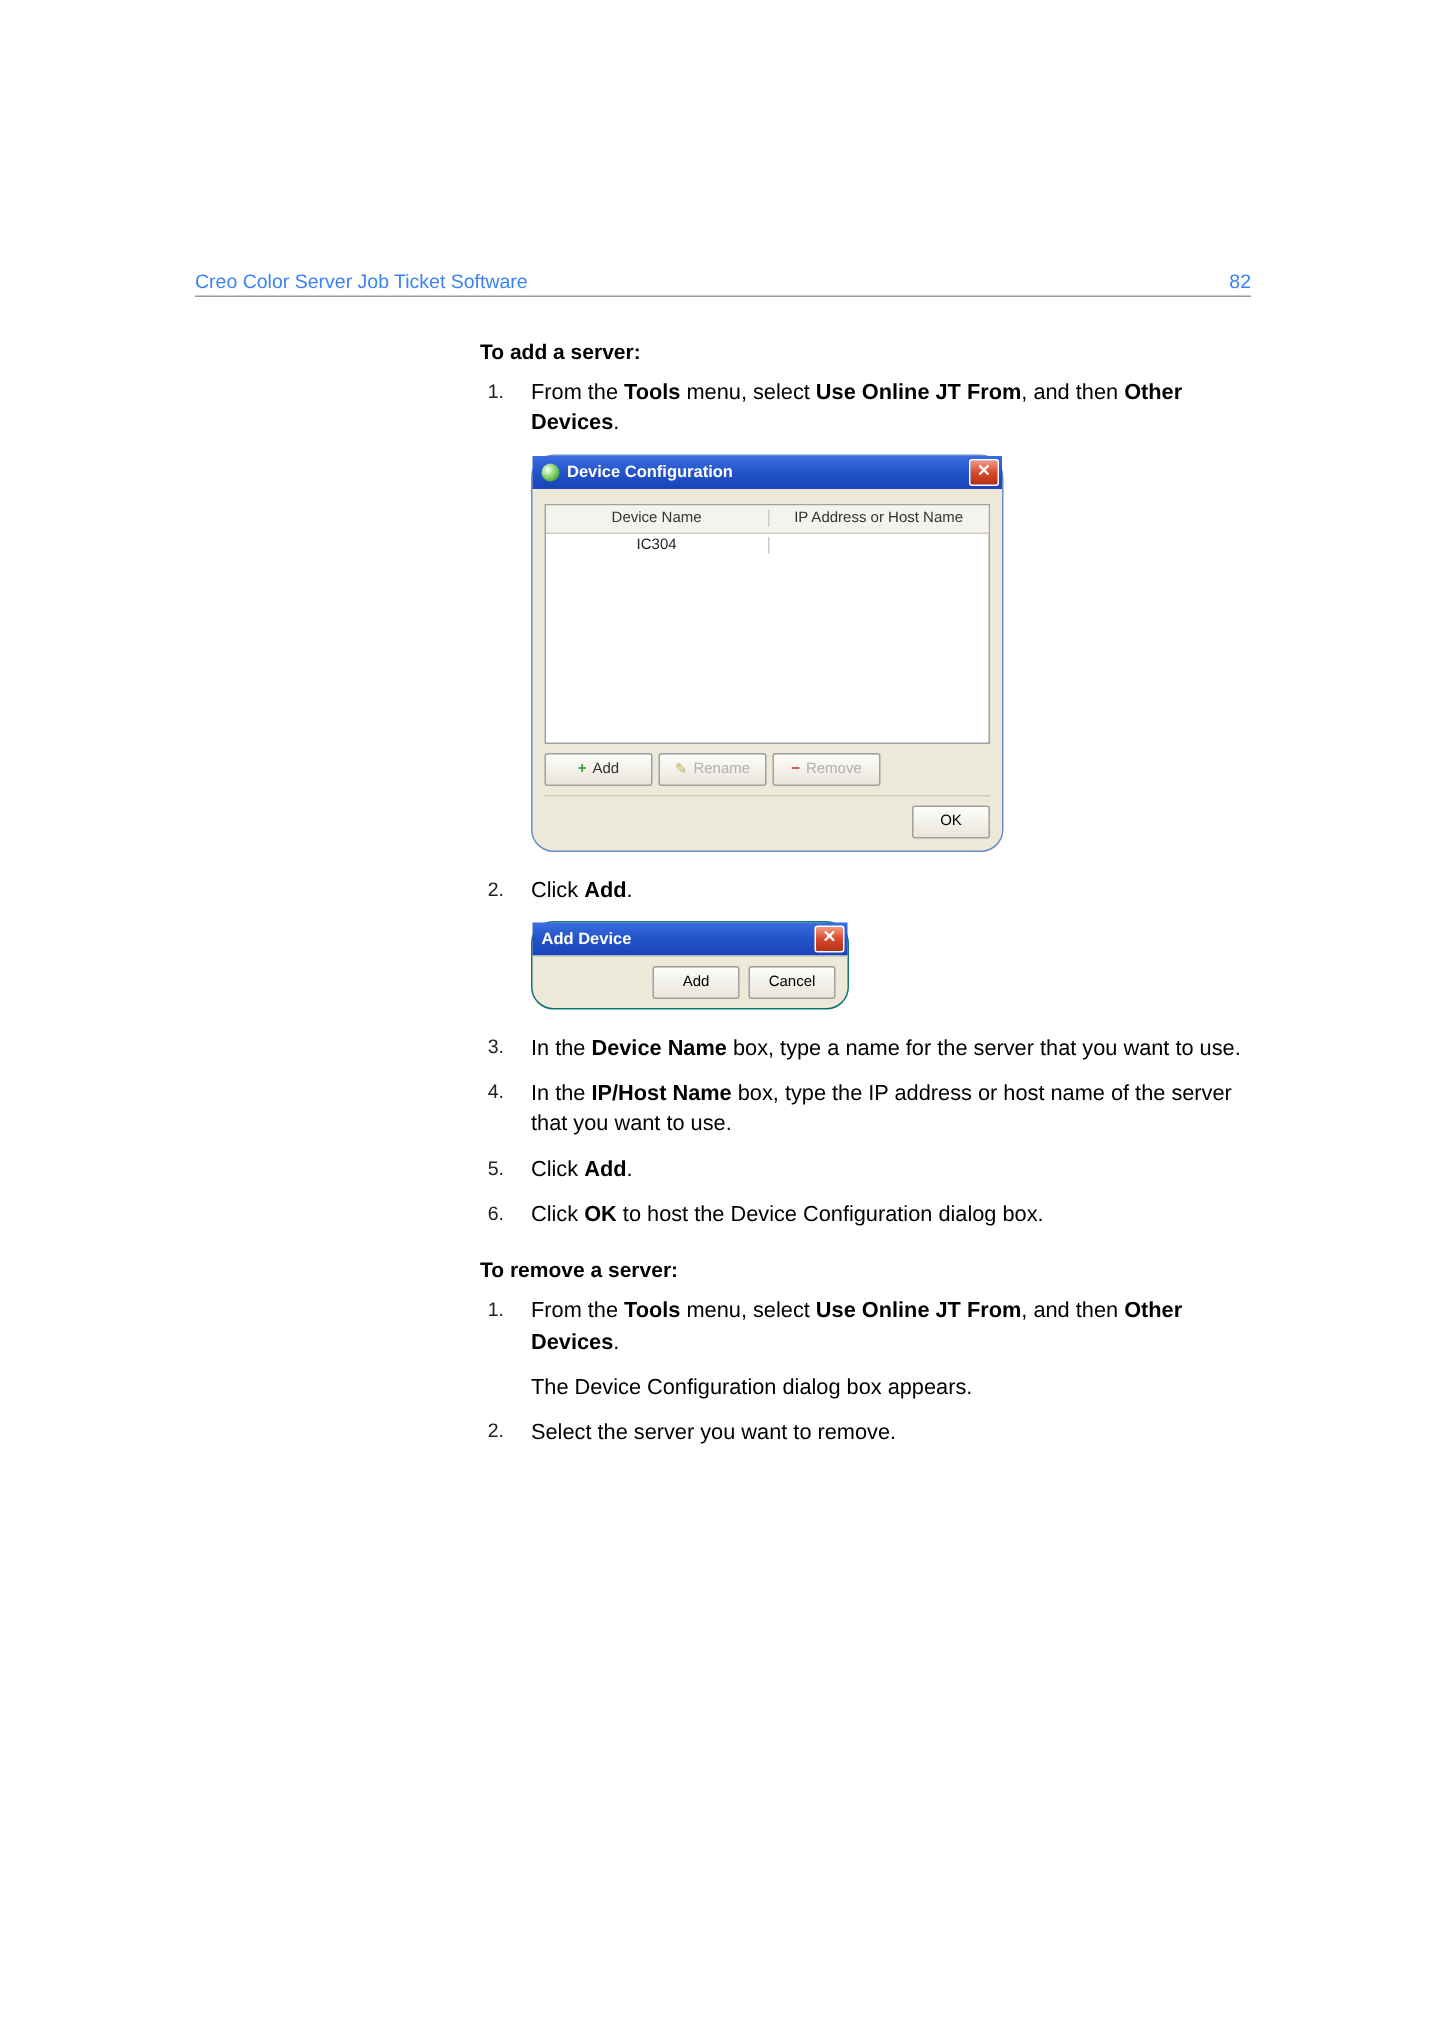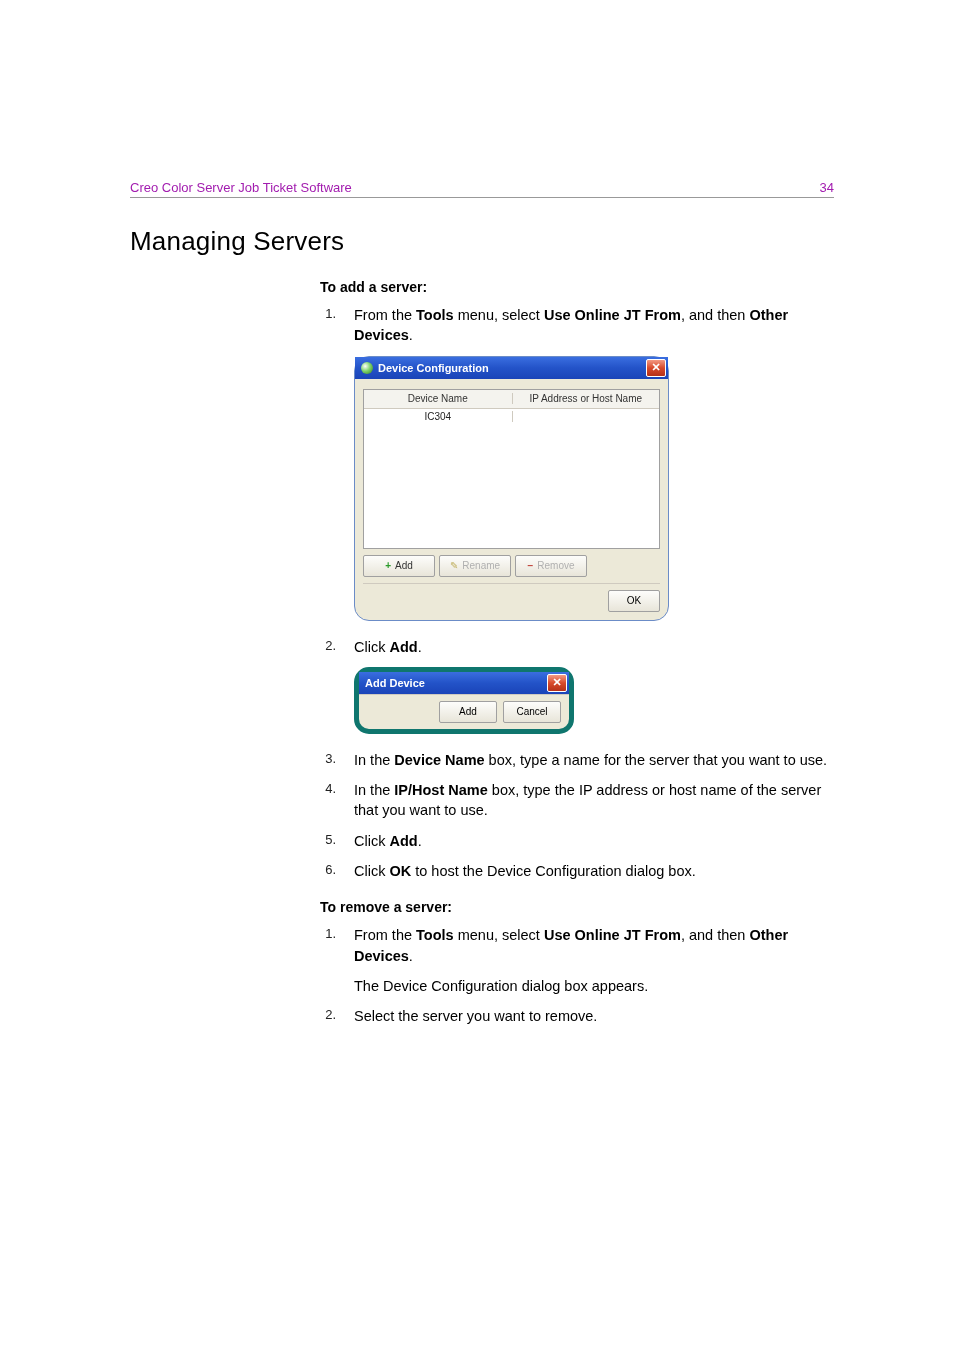--- a/index.html
+++ b/index.html
@@ -15,21 +15,21 @@
     box-sizing: border-box;
     width: 954px;
   }
   .header-row {
     display: flex;
     justify-content: space-between;
     border-bottom: 1px solid #999;
     padding-bottom: 2px;
     margin-bottom: 28px;
     font-size: 13px;
-    color: #a21caf;
+    color: #3b82f6;
   }
   h1 {
     font-size: 26px;
     font-weight: normal;
     margin: 0 0 22px 0;
     letter-spacing: 0.2px;
   }
   .content {
     margin-left: 190px;
   }
@@ -172,21 +172,21 @@
     font-size: 10px;
     background: linear-gradient(to bottom,#fdfdfb,#e8e5d9);
     border: 1px solid #a0a0a0;
     border-radius: 2px;
     display: flex; align-items: center; justify-content: center;
   }
 
   
   .dlg2 {
     width: 210px;
-    border: 5px solid #0f766e;
+    border: 1px solid #0f766e;
     background: #ece9d8;
   }
   .dlg2-body {
     padding: 10px 10px 4px 10px;
     font-size: 10px;
     color: #333;
   }
   .frow {
     display: flex;
     align-items: center;
@@ -223,24 +223,23 @@
     display: flex; align-items: center; justify-content: center;
   }
 </style>
 </head>
 <body>
 
 <div class="page">
 
   <div class="header-row">
     <span>Creo Color Server Job Ticket Software</span>
-    <span>34</span>
+    <span>82</span>
   </div>
 
-  <h1>Managing Servers</h1>
 
   <div class="content">
 
     <div class="subhead">To add a server:</div>
 
     <ol>
       <li>
         <span class="num">1.</span>
         <span class="body">
           <span>From the </span><span class="bold">Tools</span><span> menu, select </span><span class="bold">Use Online JT From</span><span>, and then </span><span class="bold">Other Devices</span><span>.</span>

